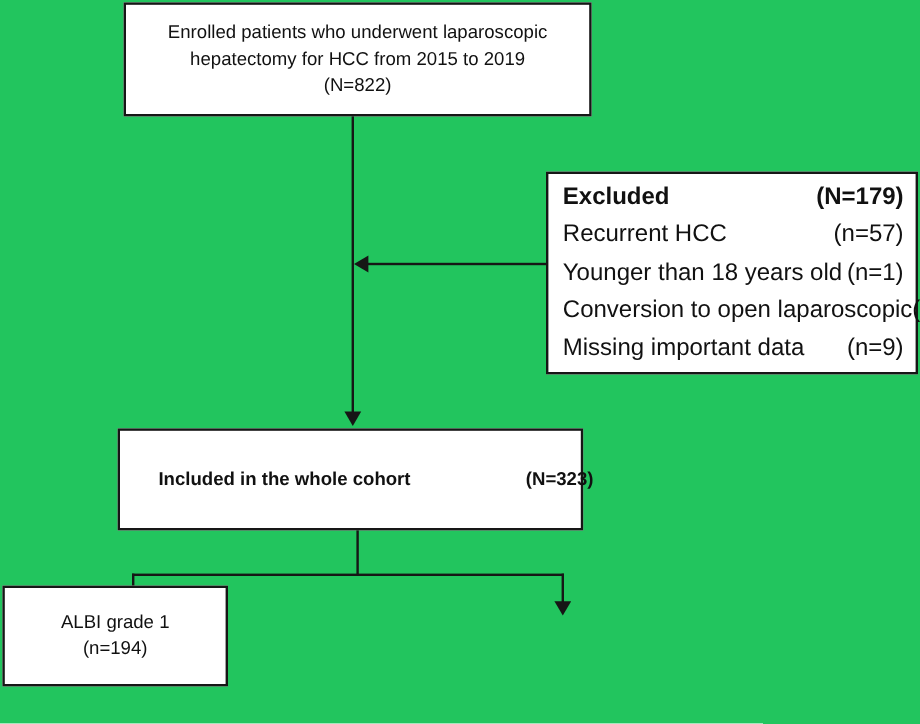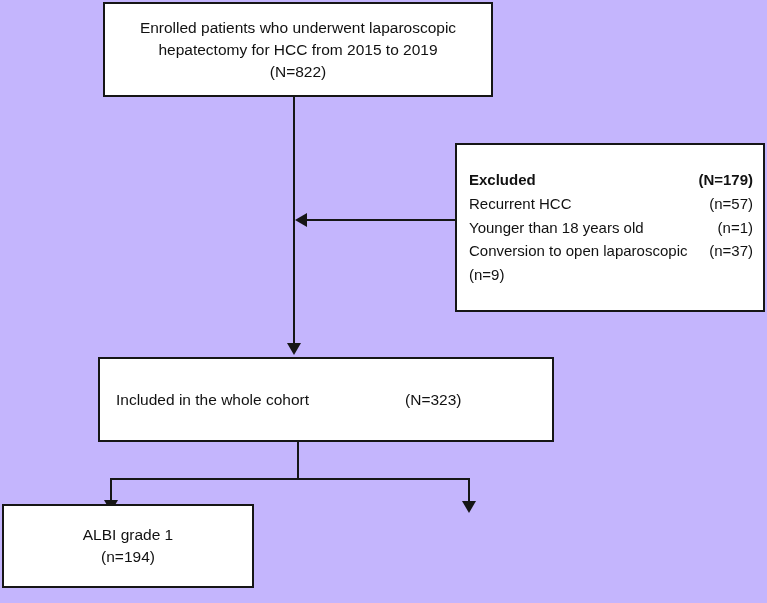--- a/index.html
+++ b/index.html
@@ -4,21 +4,21 @@
 <style>
   html, body {
     margin: 0;
     padding: 0;
     background: #ffffff;
   }
   #flow-root {
     position: relative;
     width: 767px;
     height: 603px;
-    background: #c4b5fd;
+    background: #22c55e;
     font-family: "Liberation Sans", sans-serif;
     color: #111111;
     overflow: hidden;
   }
   .box {
     position: absolute;
     box-sizing: border-box;
     border: 2px solid #161616;
     background: #ffffff;
     display: flex;
@@ -49,54 +49,55 @@
     top: 143px;
     width: 310px;
     height: 169px;
     justify-content: center;
     padding: 0 10px 0 12px;
   }
   .excl-row {
     display: flex;
     justify-content: space-between;
     align-items: baseline;
-    font-size: 15px;
+    font-size: 20px;
     line-height: 1.58;
     white-space: pre;
   }
   .excl-row.head {
     font-weight: bold;
   }
   .excl-label { text-align: left; }
   .excl-count { text-align: right; }
 
   
   #box-included {
     left: 98px;
     top: 357px;
-    width: 456px;
+    width: 388px;
     height: 85px;
     justify-content: center;
-    padding-left: 16px;
+    padding-left: 32px;
+    font-weight: bold;
   }
   .incl-row {
     display: flex;
     align-items: baseline;
     font-size: 15.5px;
     white-space: pre;
   }
   .incl-count {
     margin-left: 96px;
   }
 
   
   #box-albi1 {
     left: 2px;
-    top: 504px;
-    width: 252px;
+    top: 488px;
+    width: 188px;
     height: 84px;
   }
   #box-albi23 {
     left: 359px;
     top: 513px;
     width: 221px;
     height: 85px;
   }
 
   
@@ -194,20 +195,21 @@
     </div>
     <div class="excl-row">
       <span class="excl-label">Younger than 18 years old</span>
       <span class="excl-count">(n=1)</span>
     </div>
     <div class="excl-row">
       <span class="excl-label">Conversion to open laparoscopic</span>
       <span class="excl-count">(n=37)</span>
     </div>
     <div class="excl-row">
+      <span class="excl-label">Missing important data</span>
       <span class="excl-count">(n=9)</span>
     </div>
   </div>
 
   <div class="box" id="box-included">
     <div class="incl-row">
       <span>Included in the whole cohort</span>
       <span class="incl-count">(N=323)</span>
     </div>
   </div>

